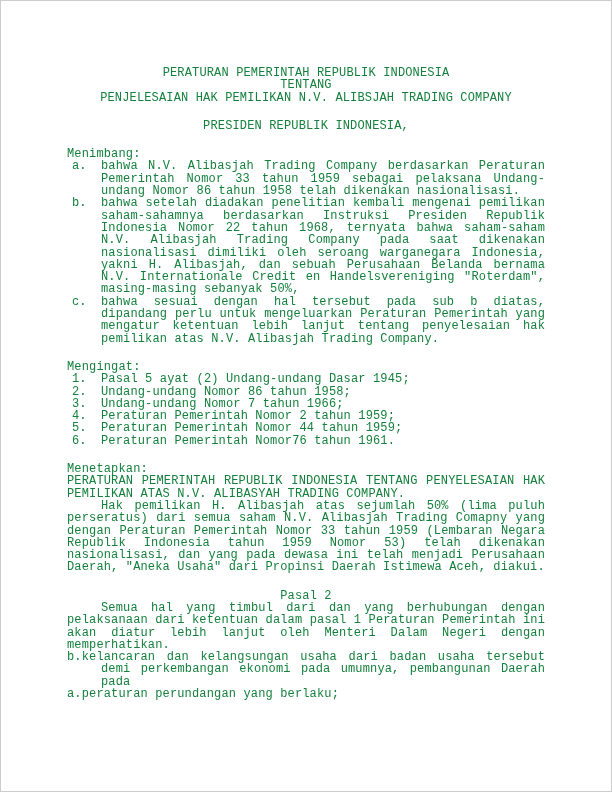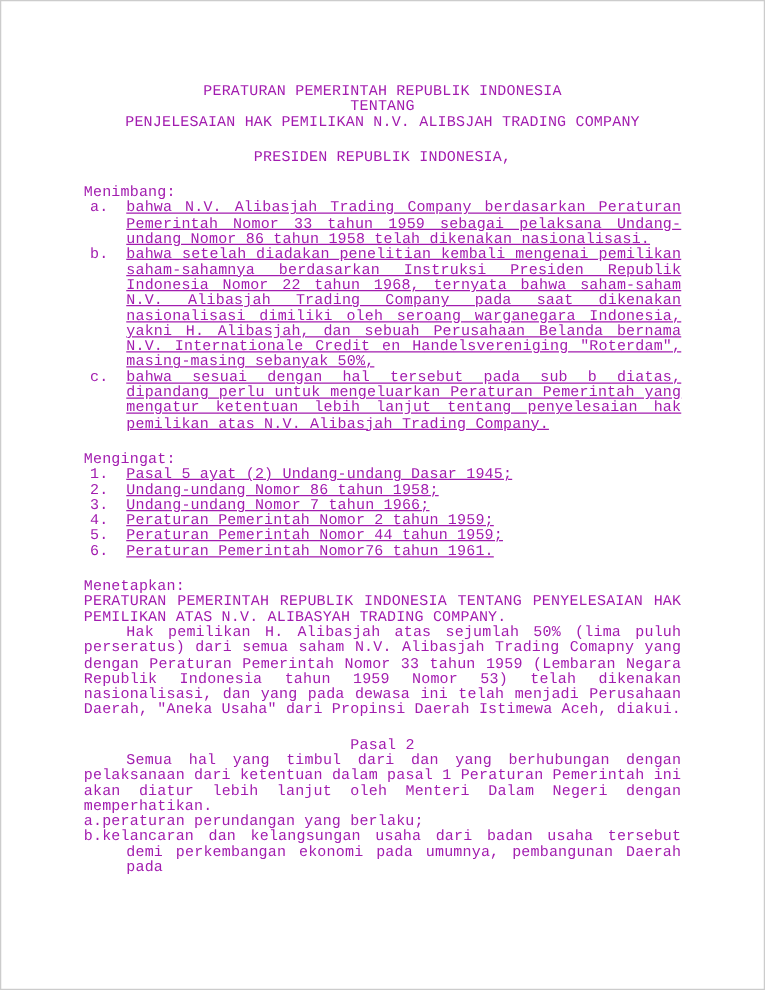--- a/index.html
+++ b/index.html
@@ -11,30 +11,30 @@
   .page {
     width: 612px;
     height: 792px;
     padding: 66px 66px 20px 66px;
     background: #ffffff;
     border: 1px solid #cccccc;
     font-family: "Liberation Mono", "DejaVu Sans Mono", monospace;
     font-size: 12px;
     line-height: 12.3px;
     letter-spacing: 0.15px;
-    color: #a21caf;
+    color: #15803d;
     overflow: hidden;
   }
   .c { text-align: center; }
   .just { text-align: justify; }
   .gap { margin-top: 16px; }
 
   .hang { display: flex; }
   .hang .mk { flex: 0 0 34px; padding-left: 5px; }
-  .hang .tx { flex: 1 1 auto; text-decoration: underline; }
+  .hang .tx { flex: 1 1 auto; }
 
   .indent {
     text-indent: 34px;
     text-align: justify;
   }
   .p2-item {
     padding-left: 34px;
     text-indent: -34px;
     text-align: justify;
   }
@@ -102,17 +102,17 @@
     <div class="just">PERATURAN PEMERINTAH REPUBLIK INDONESIA TENTANG PENYELESAIAN HAK PEMILIKAN ATAS N.V. ALIBASYAH TRADING COMPANY.</div>
   </section>
 
   <section>
     <div class="indent">Hak pemilikan H. Alibasjah atas sejumlah 50% (lima puluh perseratus) dari semua saham N.V. Alibasjah Trading Comapny yang dengan Peraturan Pemerintah Nomor 33 tahun 1959 (Lembaran Negara Republik Indonesia tahun 1959 Nomor 53) telah dikenakan nasionalisasi, dan yang pada dewasa ini telah menjadi Perusahaan Daerah, "Aneka Usaha" dari Propinsi Daerah Istimewa Aceh, diakui.</div>
   </section>
 
   <section>
     <div class="c gap">Pasal 2</div>
     <div class="indent">Semua hal yang timbul dari dan yang berhubungan dengan pelaksanaan dari ketentuan dalam pasal 1 Peraturan Pemerintah ini akan diatur lebih lanjut oleh Menteri Dalam Negeri dengan memperhatikan.</div>
+    <div class="p2-item"><span>b.</span><span>kelancaran dan kelangsungan usaha dari badan usaha tersebut demi perkembangan ekonomi pada umumnya, pembangunan Daerah pada</span></div>
     <div class="p2-item"><span>a.</span><span>peraturan perundangan yang berlaku;</span></div>
-    <div class="p2-item"><span>b.</span><span>kelancaran dan kelangsungan usaha dari badan usaha tersebut demi perkembangan ekonomi pada umumnya, pembangunan Daerah pada</span></div>
   </section>
 
 </div>
 
 </body></html>

